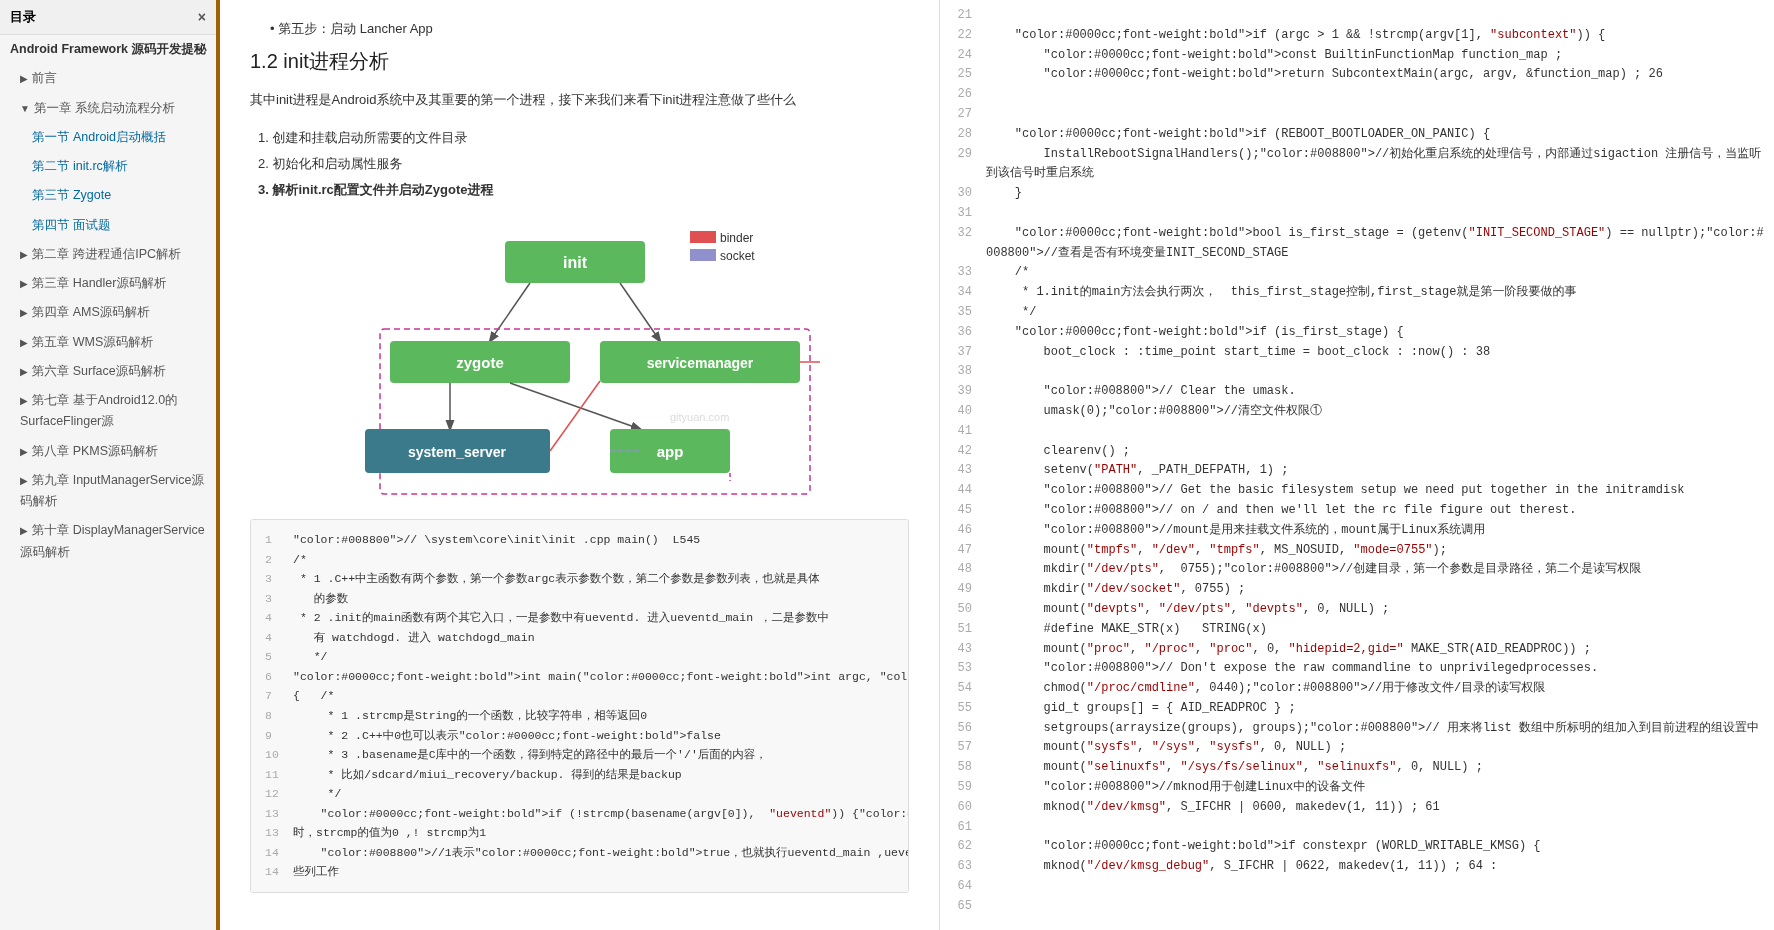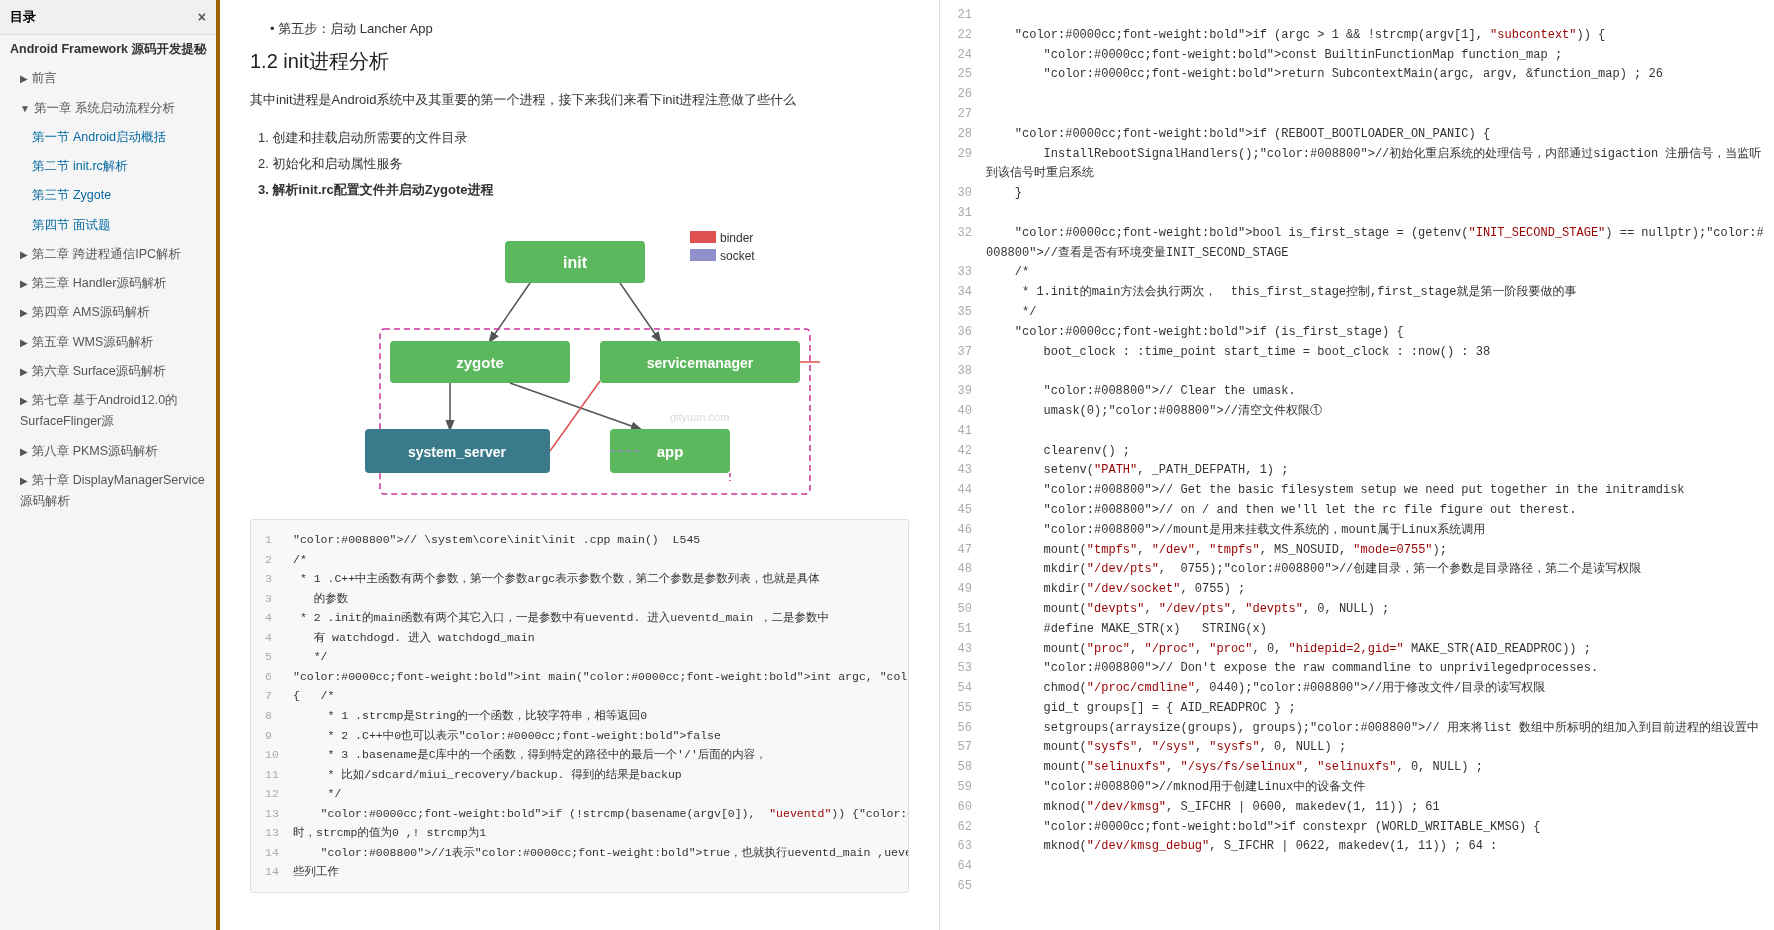--- a/index.html
+++ b/index.html
@@ -149,20 +149,21 @@
       <div class="sidebar-item level1-sub"><span>第二节 init.rc解析</span></div>
       <div class="sidebar-item level1-sub"><span>第三节 Zygote</span></div>
       <div class="sidebar-item level1-sub"><span>第四节 面试题</span></div>
       <div class="sidebar-item level1"><span class="expand-icon">▶</span><span>第二章 跨进程通信IPC解析</span></div>
       <div class="sidebar-item level1"><span class="expand-icon">▶</span><span>第三章 Handler源码解析</span></div>
       <div class="sidebar-item level1"><span class="expand-icon">▶</span><span>第四章 AMS源码解析</span></div>
       <div class="sidebar-item level1"><span class="expand-icon">▶</span><span>第五章 WMS源码解析</span></div>
       <div class="sidebar-item level1"><span class="expand-icon">▶</span><span>第六章 Surface源码解析</span></div>
       <div class="sidebar-item level1"><span class="expand-icon">▶</span><span>第七章 基于Android12.0的SurfaceFlinger源</span></div>
       <div class="sidebar-item level1"><span class="expand-icon">▶</span><span>第八章 PKMS源码解析</span></div>
+      <div class="sidebar-item level1"><span class="expand-icon">▶</span><span>第九章 InputManagerService源码解析</span></div>
       <div class="sidebar-item level1"><span class="expand-icon">▶</span><span>第十章 DisplayManagerService源码解析</span></div>
     </div>
 </div>
 
 <div id="main">
 
   <div id="article">
 
     <div class="step-text">
       <span class="bullet">• <span>第五步：启动 Lancher App</span></span>
@@ -460,20 +461,24 @@
         </div>
         <div class="code-panel-line">
           <span class="cp-linenum">59</span>
           <span class="cp-code">        <span style="&lt;span">"color:#008800"</span>&gt;//mknod用于创建Linux中的设备文件</span>
         </div>
         <div class="code-panel-line">
           <span class="cp-linenum">60</span>
           <span class="cp-code">        mknod(<span style="color:#990000">"/dev/kmsg"</span>, S_IFCHR | 0600, makedev(1, 11)) ; 61</span>
         </div>
         <div class="code-panel-line">
+          <span class="cp-linenum">61</span>
+          <span class="cp-code"></span>
+        </div>
+        <div class="code-panel-line">
           <span class="cp-linenum">62</span>
           <span class="cp-code">        <span style="&lt;span">"color:#0000cc;font-weight:bold"</span>&gt;if constexpr (WORLD_WRITABLE_KMSG) {</span>
         </div>
         <div class="code-panel-line">
           <span class="cp-linenum">63</span>
           <span class="cp-code">        mknod(<span style="color:#990000">"/dev/kmsg_debug"</span>, S_IFCHR | 0622, makedev(1, 11)) ; 64 :</span>
         </div>
         <div class="code-panel-line">
           <span class="cp-linenum">64</span>
           <span class="cp-code"></span>

